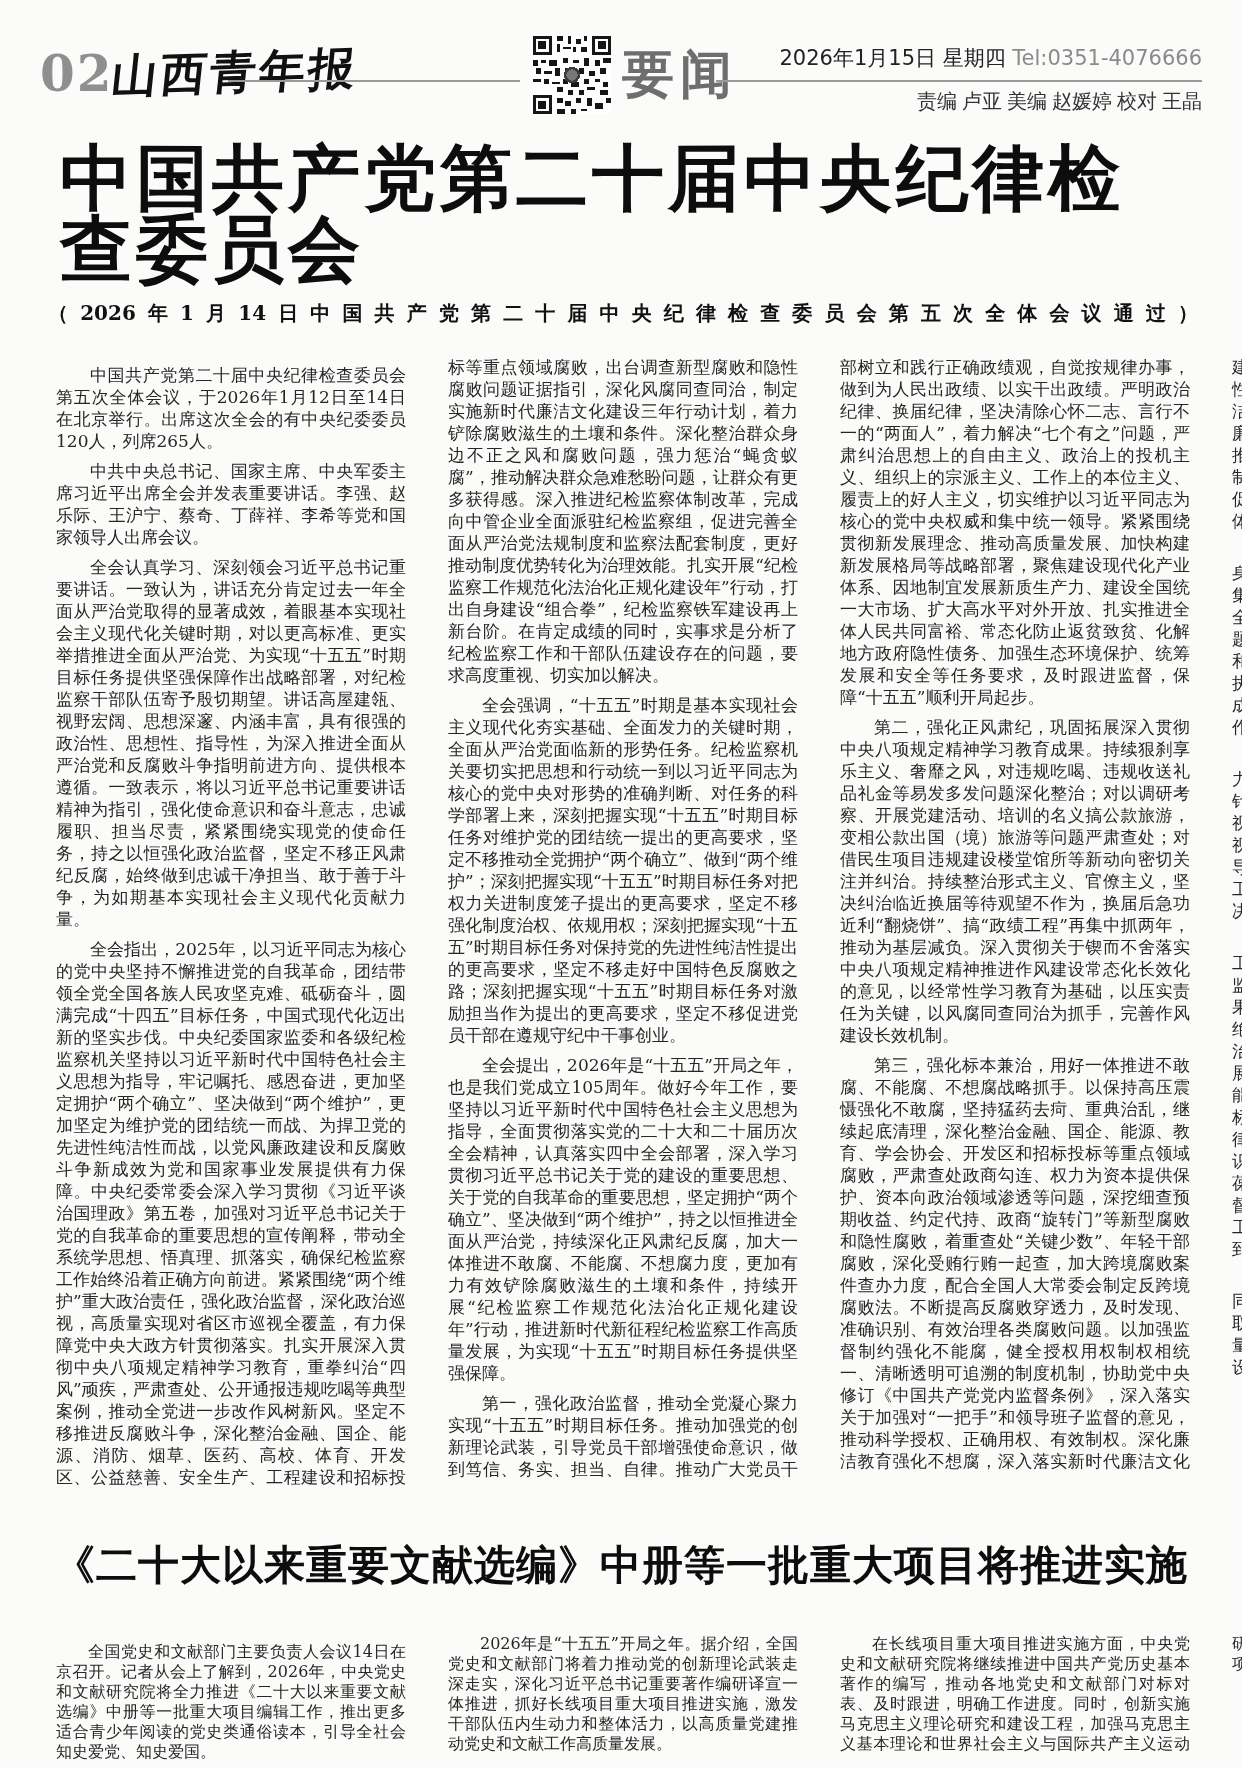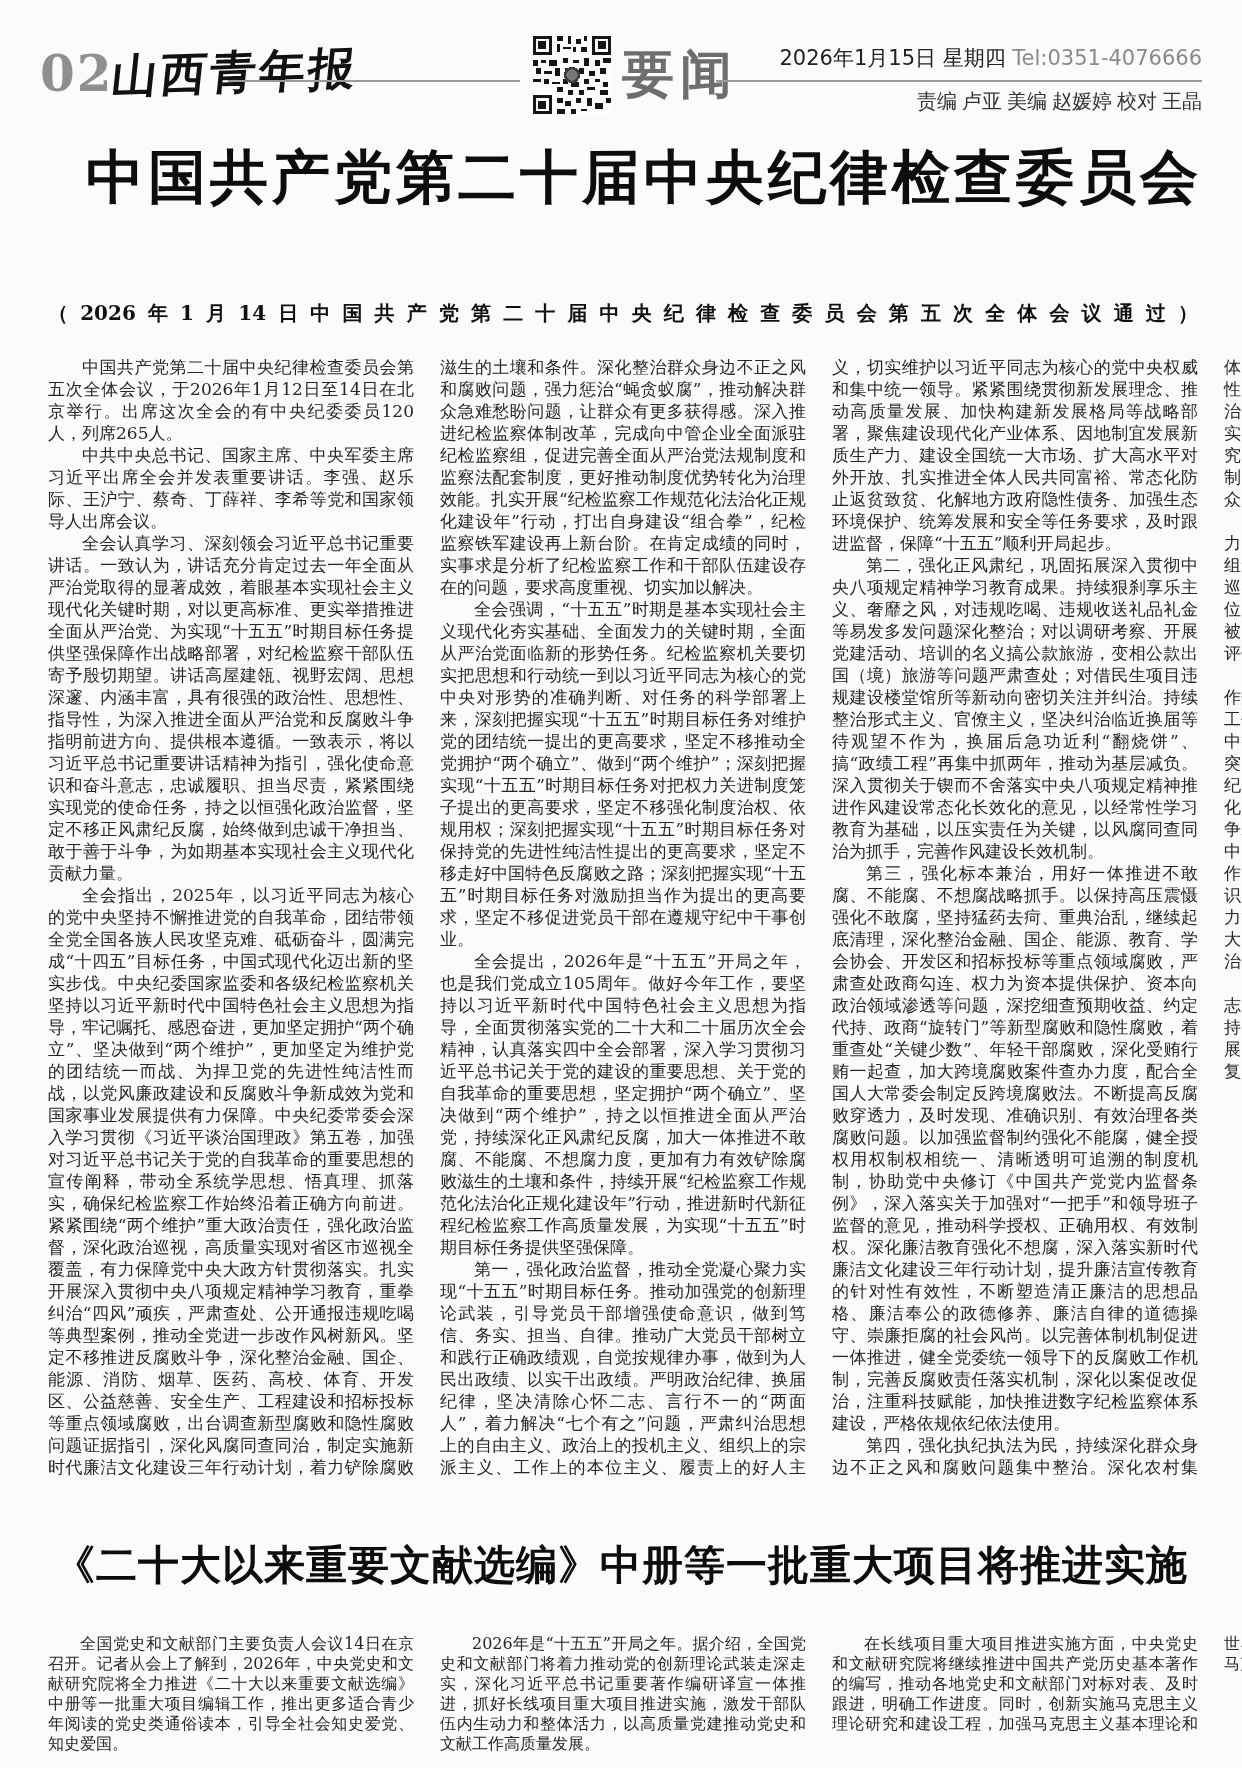--- a/index.html
+++ b/index.html
@@ -15,34 +15,34 @@
   .rule-left{left:228px;top:80px;width:292px;}
   .rule-right{left:716px;top:80px;width:486px;}
   .qr{left:533px;top:36px;width:78px;height:78px;}
   .section-name{left:622px;top:40px;font-size:52px;font-weight:900;color:#6e6e6e;letter-spacing:6px;}
   .date-line{left:716px;top:44px;width:486px;text-align:right;font-size:21px;color:#222;
              font-family:"DejaVu Sans","Liberation Sans",sans-serif;}
   .date-line .tel{color:#8a8a8a;}
   .staff-line{left:716px;top:88px;width:486px;text-align:right;font-size:20px;color:#333;
               font-family:Liberation Serif, serif;}
   
-  .a1-title{left:60px;top:142px;width:1130px;font-size:58px;line-height:71px;font-weight:900;
-            color:#0d0d0d;letter-spacing:4px;margin-left:26px;}
+  .a1-title{left:60px;top:142px;width:1130px;font-size:72px;line-height:71px;font-weight:900;
+            color:#0d0d0d;letter-spacing:4px;}
   .a1-subtitle{left:48px;top:300px;width:1150px;font-size:20px;font-weight:bold;color:#111;
                text-align:justify;text-align-last:justify;}
   .a1-body{left:48px;top:356px;width:1150px;height:1136px;
            column-count:3;column-gap:26px;column-fill:auto;
            font-size:17px;line-height:22px;text-align:justify;color:#262626;}
   
   .a2-title{left:30px;top:1538px;width:1182px;text-align:center;font-size:41px;font-weight:900;
             color:#0d0d0d;letter-spacing:1px;}
   .a2-body{left:48px;top:1634px;width:1150px;height:130px;
            column-count:3;column-gap:26px;column-fill:auto;
            font-size:16px;line-height:20px;text-align:justify;color:#262626;}
-  .para{margin:0;text-indent:2em;}
+  .para{margin:8px;text-indent:2em;}
   .source{margin:2px 0 0;text-align:right;font-weight:bold;color:#111;}
 </style>
 </head>
 <body>
 
 <div class="abs page-num">02</div>
 <div class="abs masthead">山西青年报</div>
 <div class="abs rule rule-left"></div>
 
 <div class="abs qr">

